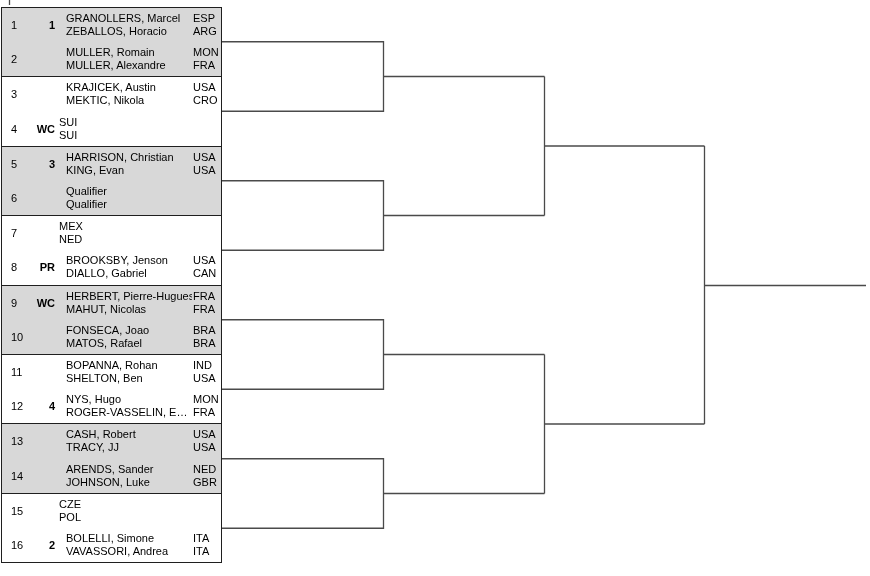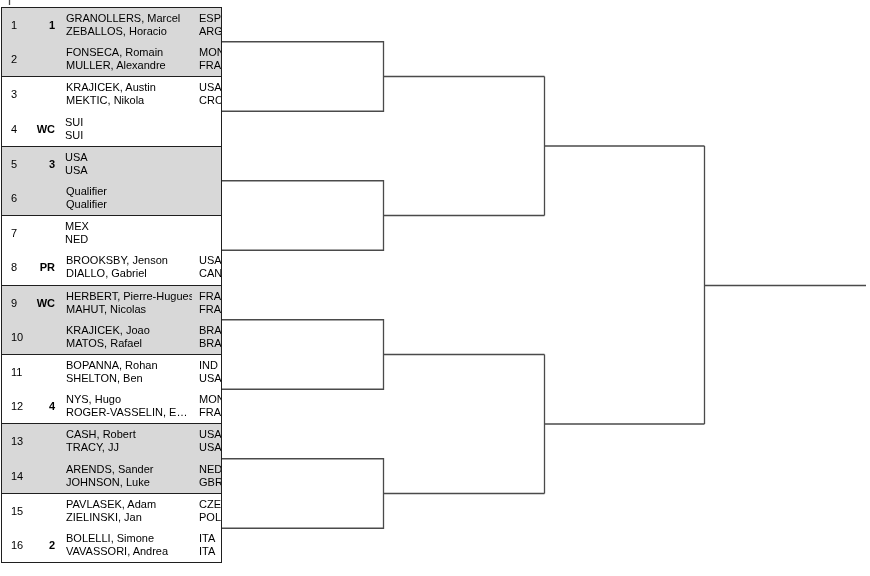--- a/index.html
+++ b/index.html
@@ -13,21 +13,21 @@
     position:absolute;left:1px;top:7px;width:221px;height:556px;box-sizing:border-box;
     border:1px solid var(--border,#1f1f1f);display:flex;flex-direction:column;background:#fff;
   }
   .match{flex:1;display:flex;flex-direction:column;border-top:1px solid var(--border,#1f1f1f);min-height:0;}
   .match:first-child{border-top:none;}
   .match.shaded{background:var(--shaded,#d8d8d8);}
   .team{flex:1;display:flex;align-items:center;min-height:0;}
   .pos{flex:none;width:15px;padding-left:9px;}
   .tag{flex:none;width:29px;padding-right:3px;text-align:right;font-weight:700;}
   .names{flex:none;margin-left:8px;width:126px;overflow:hidden;}
-  .ctys{flex:1;margin-left:7px;overflow:hidden;}
+  .ctys{flex:1;margin-left:1px;overflow:hidden;}
   .names span,.ctys span{display:block;height:13px;line-height:13px;white-space:nowrap;overflow:hidden;}
   .names.b span{font-weight:400;}
 </style>
 </head>
 <body>
 
 <div class="stage">
 
   <svg class="lines" width="870" height="576" viewBox="0 0 870 576">
     <path d="M9.5 0 V5"></path>
@@ -65,21 +65,21 @@
     </span>
     <span class="ctys">
       <span class="c1">ESP</span>
       <span class="c2">ARG</span>
     </span>
   </div>
         <div class="team">
     <span class="pos">2</span>
     <span class="tag"></span>
     <span class="names">
-      <span class="p1">FONSECA, Romain</span>
+      <span class="p1">MULLER, Romain</span>
       <span class="p2">MULLER, Alexandre</span>
     </span>
     <span class="ctys">
       <span class="c1">MON</span>
       <span class="c2">FRA</span>
     </span>
   </div>
       </div>
       <div class="match">
         <div class="team">
@@ -100,20 +100,24 @@
     <span class="ctys">
       <span class="c1">SUI</span>
       <span class="c2">SUI</span>
     </span>
   </div>
       </div>
       <div class="match shaded">
         <div class="team">
     <span class="pos">5</span>
     <span class="tag">3</span>
+    <span class="names b">
+      <span class="p1">HARRISON, Christian</span>
+      <span class="p2">KING, Evan</span>
+    </span>
     <span class="ctys">
       <span class="c1">USA</span>
       <span class="c2">USA</span>
     </span>
   </div>
         <div class="team">
     <span class="pos">6</span>
     <span class="tag"></span>
     <span class="names">
       <span class="p1">Qualifier</span>
@@ -157,21 +161,21 @@
     </span>
     <span class="ctys">
       <span class="c1">FRA</span>
       <span class="c2">FRA</span>
     </span>
   </div>
         <div class="team">
     <span class="pos">10</span>
     <span class="tag"></span>
     <span class="names">
-      <span class="p1">KRAJICEK, Joao</span>
+      <span class="p1">FONSECA, Joao</span>
       <span class="p2">MATOS, Rafael</span>
     </span>
     <span class="ctys">
       <span class="c1">BRA</span>
       <span class="c2">BRA</span>
     </span>
   </div>
       </div>
       <div class="match">
         <div class="team">
@@ -222,24 +226,20 @@
     <span class="ctys">
       <span class="c1">NED</span>
       <span class="c2">GBR</span>
     </span>
   </div>
       </div>
       <div class="match">
         <div class="team">
     <span class="pos">15</span>
     <span class="tag"></span>
-    <span class="names">
-      <span class="p1">PAVLASEK, Adam</span>
-      <span class="p2">ZIELINSKI, Jan</span>
-    </span>
     <span class="ctys">
       <span class="c1">CZE</span>
       <span class="c2">POL</span>
     </span>
   </div>
         <div class="team">
     <span class="pos">16</span>
     <span class="tag">2</span>
     <span class="names b">
       <span class="p1">BOLELLI, Simone</span>

